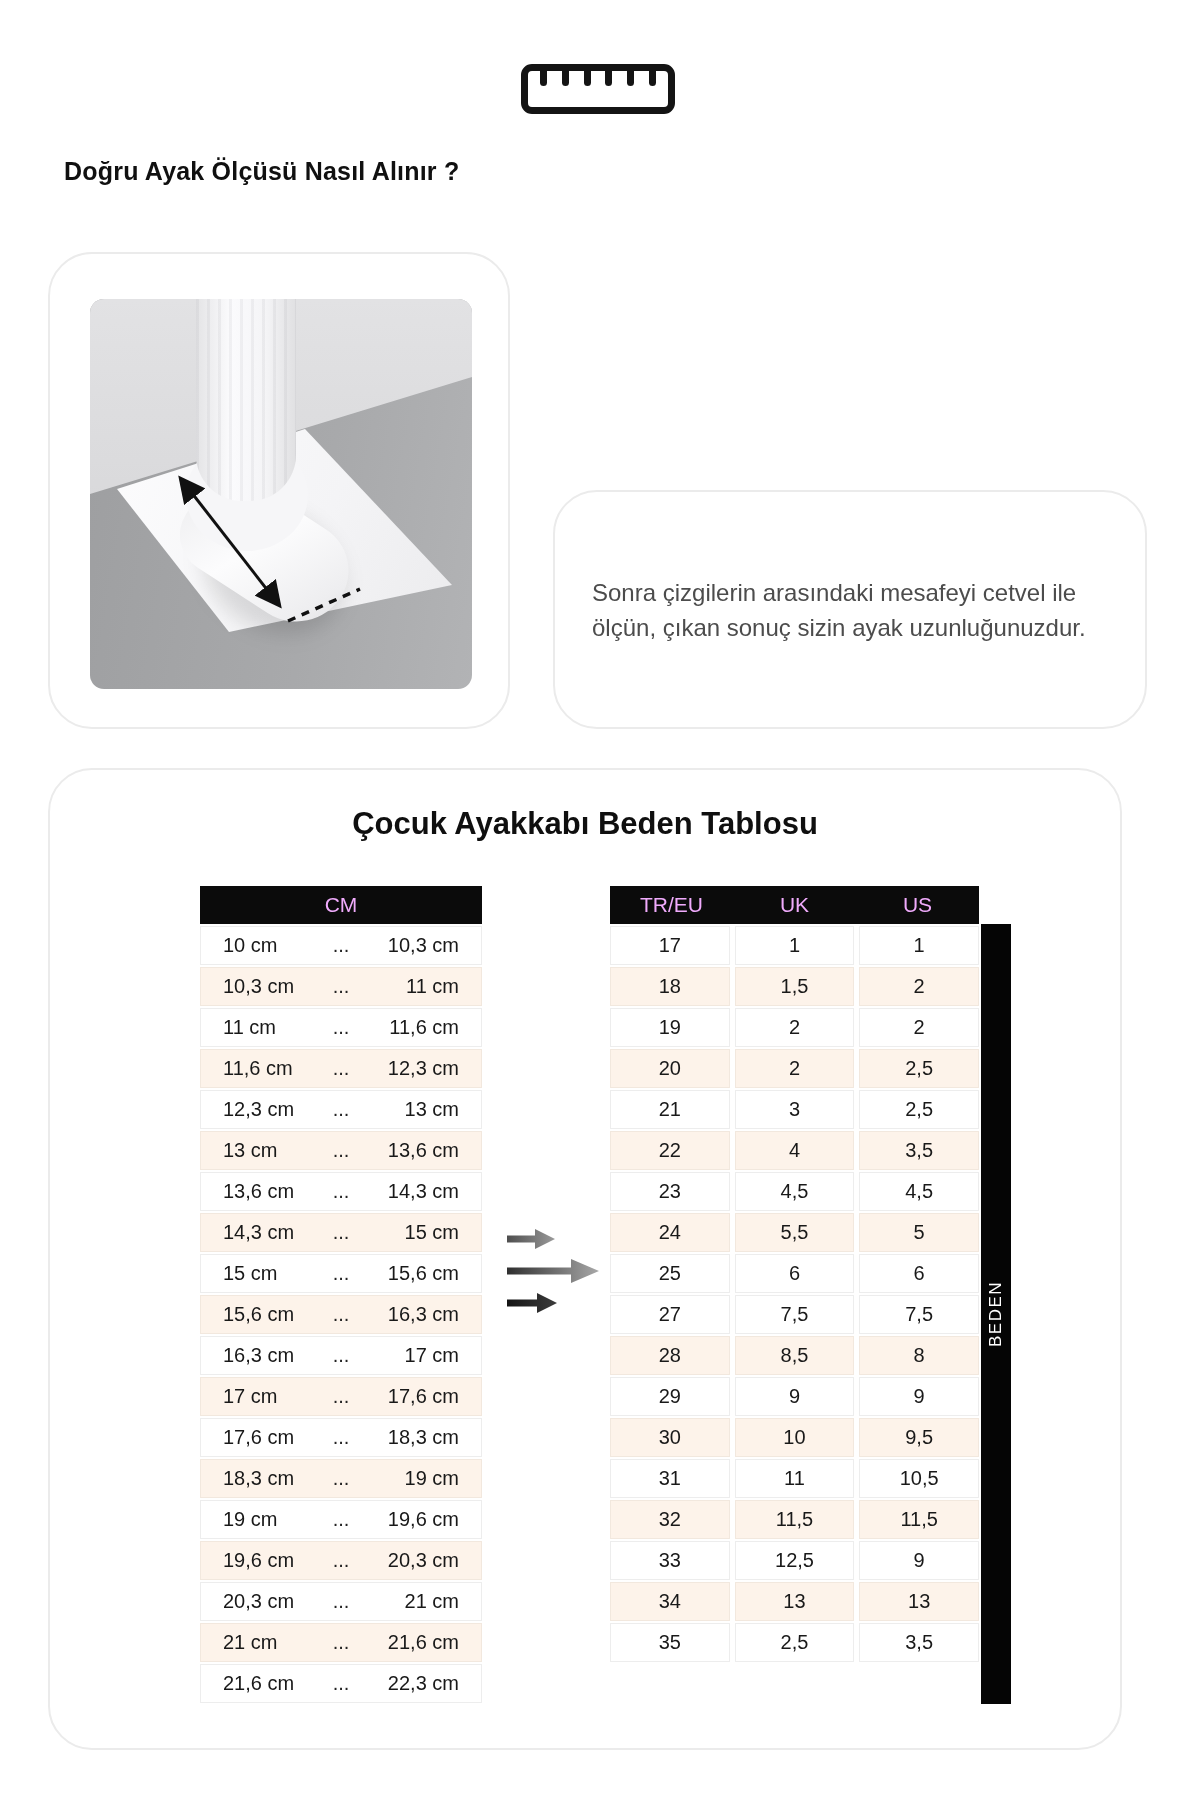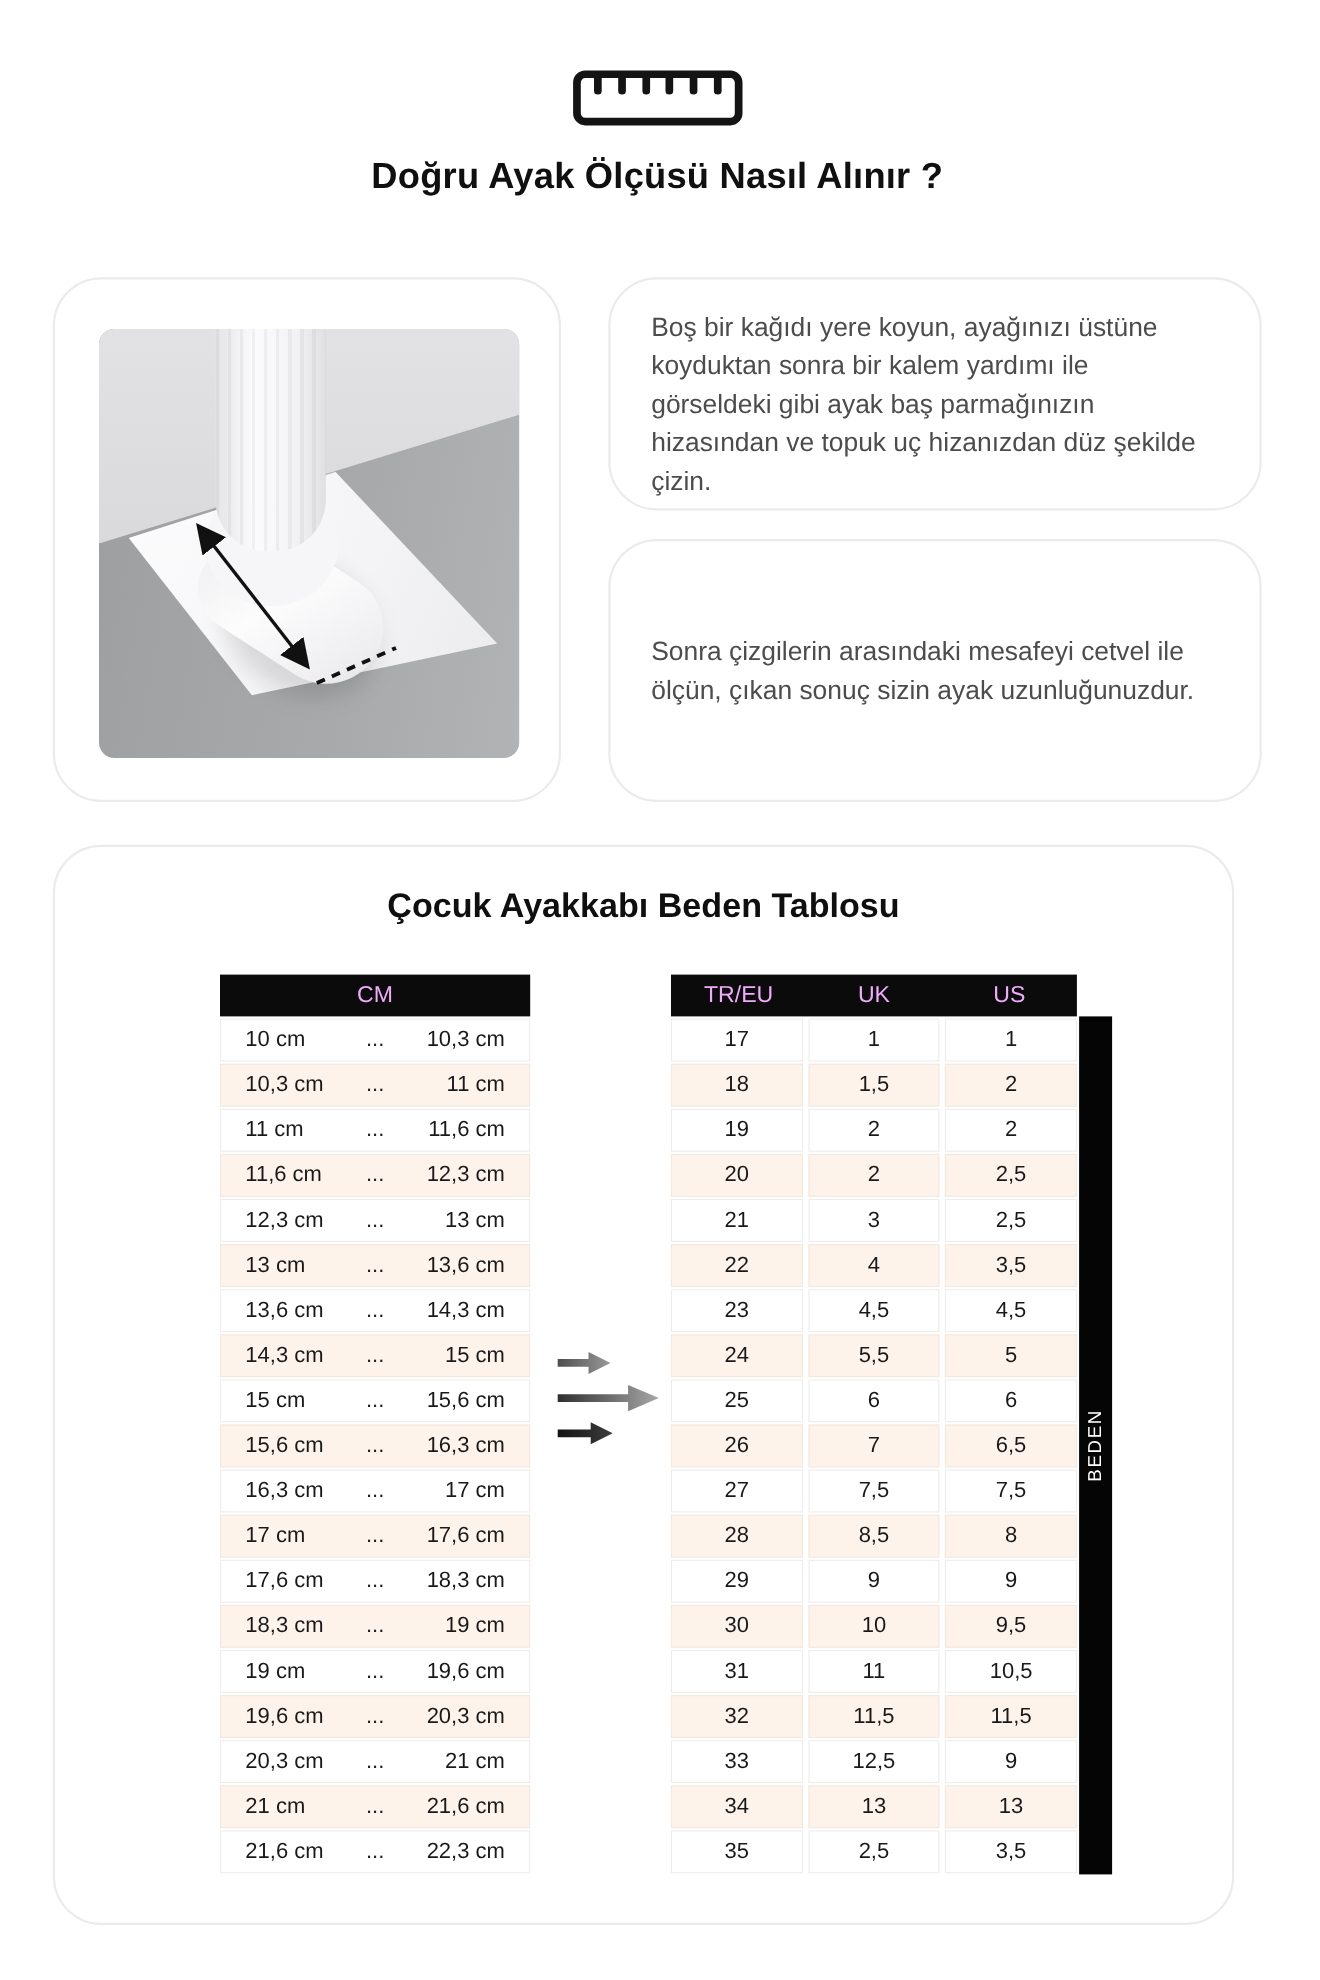--- a/index.html
+++ b/index.html
@@ -13,22 +13,22 @@
     font-family:"Liberation Sans", sans-serif;color:#111;overflow:hidden;
   }
   
   .ruler-icon{
     position:absolute;left:521px;top:64px;width:154px;height:50px;
     border:7px solid #141414;border-radius:11px;box-sizing:border-box;
     display:flex;justify-content:space-between;padding:0 12px;
   }
   .ruler-icon .tick{width:7px;height:15px;background:#141414;border-radius:0 0 3.5px 3.5px;}
   .page-title{
-    position:absolute;top:141px;left:48px;width:1099px;margin:0;
-    text-align:center;font-size:33px;font-weight:bold;color:#101010;letter-spacing:.2px;
+    position:absolute;top:141px;left:48px;width:1099px;margin:16px;
+    text-align:left;font-size:25px;font-weight:bold;color:#101010;letter-spacing:.2px;
   }
   
   .card{position:absolute;border:2px solid #ebebeb;border-radius:44px;background:#fff;box-sizing:border-box;overflow:hidden;}
   .image-card{left:48px;top:252px;width:462px;height:477px;}
   .step1-card{left:553px;top:252px;width:594px;height:212px;}
   .step2-card{left:553px;top:490px;width:594px;height:239px;display:flex;align-items:center;}
   .instruction-text{margin:0;padding:26px 48px 0 37px;font-size:24px;line-height:35px;color:#4c4c4c;}
   .step2-card .instruction-text{padding-top:0;}
   
   .photo{position:absolute;left:40px;top:45px;width:382px;height:390px;border-radius:14px;overflow:hidden;
@@ -105,23 +105,20 @@
           <marker id="mA" markerWidth="9" markerHeight="9" refX="7.5" refY="4.5" orient="auto-start-reverse">
             <path d="M0 0 L9 4.5 L0 9 Z" fill="#111"></path>
           </marker>
         </defs>
         <line x1="91" y1="180" x2="189" y2="306" stroke="#111" stroke-width="3" marker-start="url(#mA)" marker-end="url(#mA)"></line>
         <line x1="198" y1="322" x2="270" y2="290" stroke="#111" stroke-width="3.5" stroke-dasharray="8 7"></line>
       </svg>
     </div>
   </div>
 
-  <div class="card step1-card">
-    <p class="instruction-text">Boş bir kağıdı yere koyun, ayağınızı üstüne koyduktan sonra bir kalem yardımı ile görseldeki gibi ayak baş parmağınızın hizasından ve topuk uç hizanızdan düz şekilde çizin.</p>
-  </div>
   <div class="card step2-card">
     <p class="instruction-text">Sonra çizgilerin arasındaki mesafeyi cetvel ile ölçün, çıkan sonuç sizin ayak uzunluğunuzdur.</p>
   </div>
 
   <div class="card table-card">
     <h2 class="chart-title">Çocuk Ayakkabı Beden Tablosu</h2>
 
     <div class="cm-table">
       <div class="tbl-header">CM</div>
       <div class="tbl-body" id="cm-body">
@@ -289,25 +286,20 @@
             <span class="conv-cell stripe">24</span>
             <span class="conv-cell stripe">5,5</span>
             <span class="conv-cell stripe">5</span>
           </div>
           <div class="conv-row">
             <span class="conv-cell">25</span>
             <span class="conv-cell">6</span>
             <span class="conv-cell">6</span>
           </div>
           <div class="conv-row">
-            <span class="conv-cell stripe">26</span>
-            <span class="conv-cell stripe">7</span>
-            <span class="conv-cell stripe">6,5</span>
-          </div>
-          <div class="conv-row">
             <span class="conv-cell">27</span>
             <span class="conv-cell">7,5</span>
             <span class="conv-cell">7,5</span>
           </div>
           <div class="conv-row">
             <span class="conv-cell stripe">28</span>
             <span class="conv-cell stripe">8,5</span>
             <span class="conv-cell stripe">8</span>
           </div>
           <div class="conv-row">

